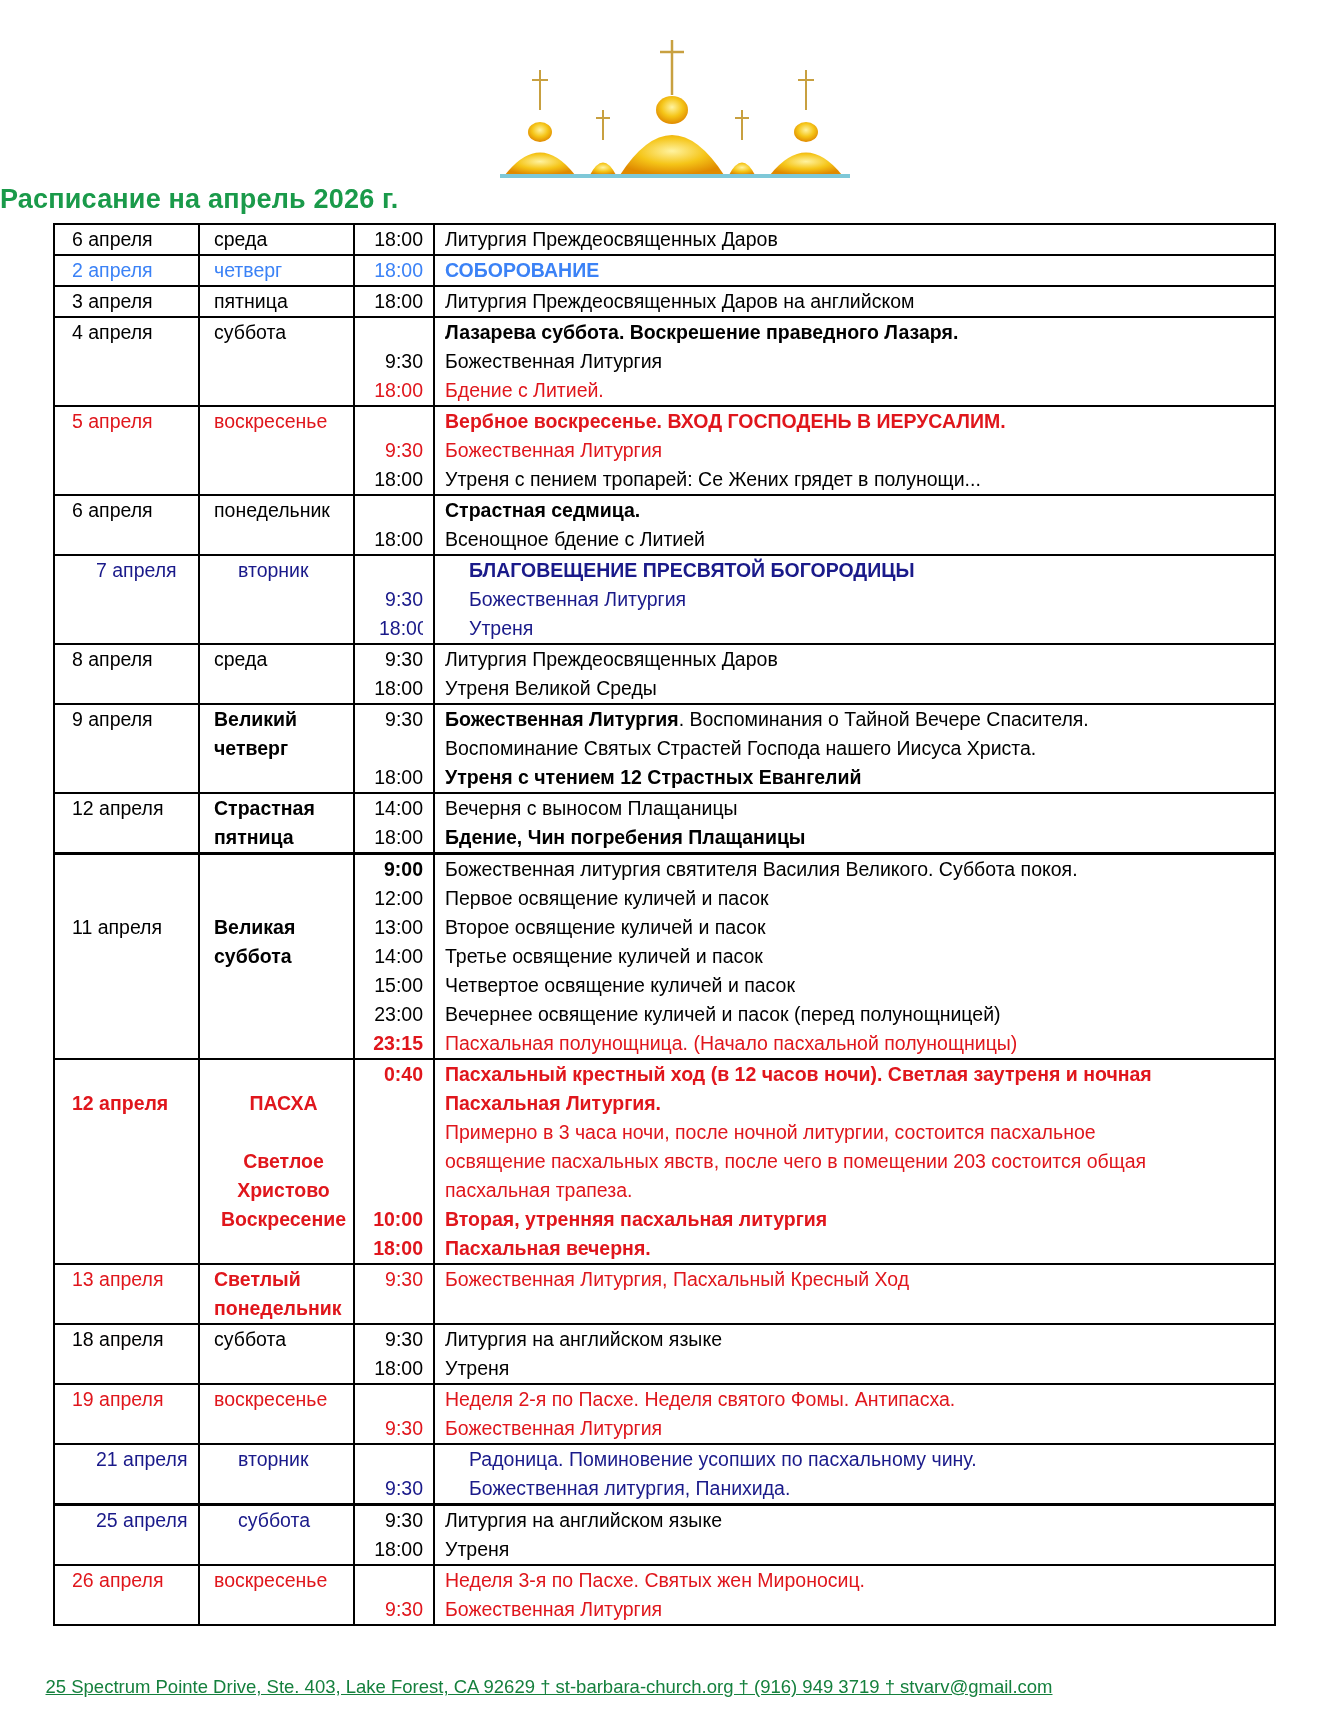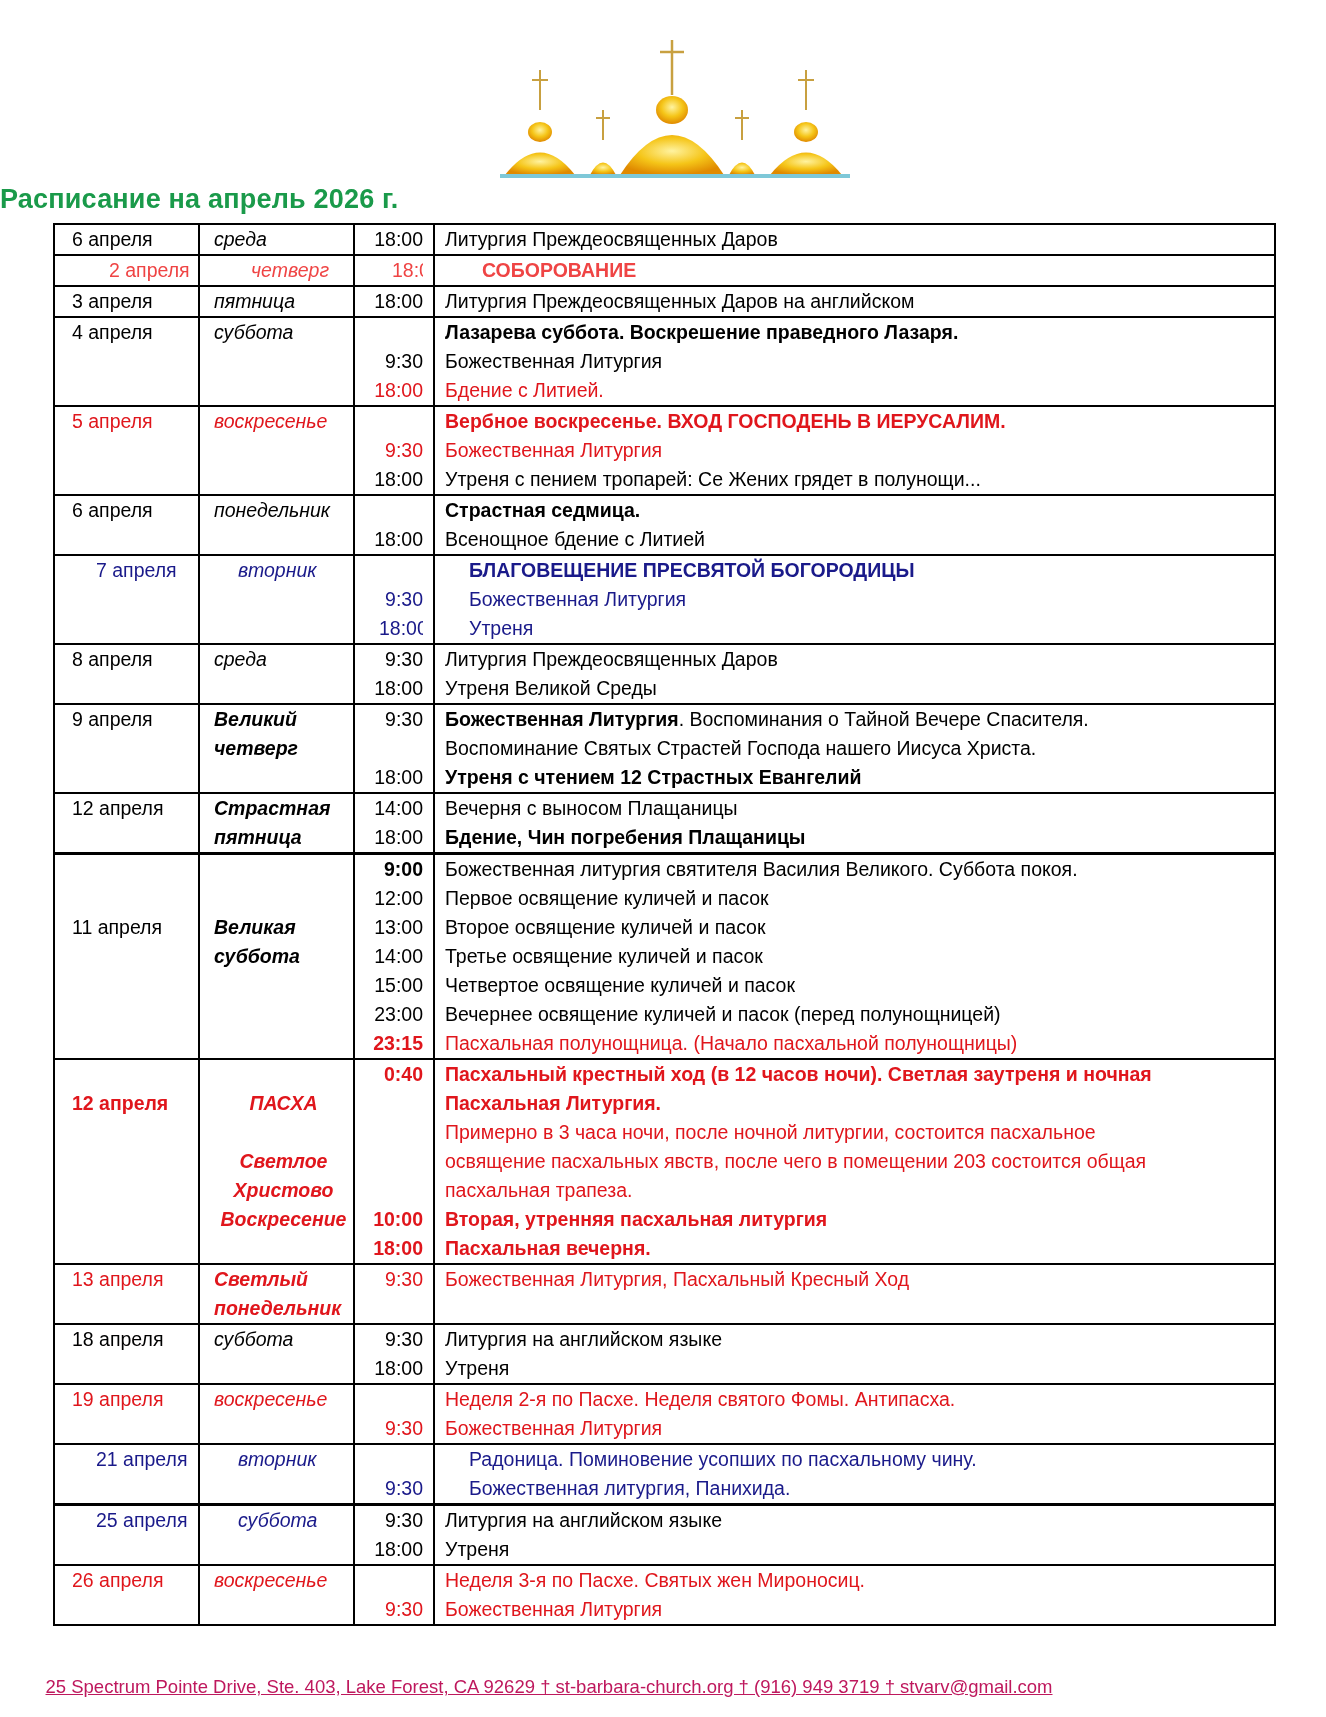--- a/index.html
+++ b/index.html
@@ -4,28 +4,28 @@
 <style>
   html,body{margin:0;padding:0;background:#fff;}
   body{width:1326px;height:1717px;position:relative;font-family:"Liberation Sans",sans-serif;color:#000;}
   .header-art{position:absolute;left:500px;top:40px;width:350px;height:140px;}
   .title{position:absolute;left:0;width:1326px;top:184px;font-size:27px;font-weight:bold;color:#1a9a4a;letter-spacing:0.2px;}
   table.sched{position:absolute;left:53px;top:223px;width:1223px;border-collapse:collapse;table-layout:fixed;}
   table.sched td{border:2px solid #000;vertical-align:top;padding:0;font-size:19.5px;line-height:29px;}
   table.sched tr.thick-top td{border-top:3.5px solid #000;}
   col.c-date{width:145px;} col.c-day{width:155px;} col.c-time{width:80px;} col.c-desc{width:auto;}
   td.date{padding-left:17px !important;}
-  td.day{padding-left:14px !important;font-style:italic;}
+  td.day{padding-left:14px !important;}
   td.time{text-align:right;padding-right:10px !important;border-radius:7px;}
   td.desc{padding-left:10px !important;}
   .ln{display:block;height:29px;white-space:nowrap;overflow:hidden;}
   .b{font-weight:bold;}
-  .black{color:#000;} .red{color:#e0161c;} .green{color:#ef4444;margin-left:37px;} .blue{color:#1a1a8a;margin-left:24px;}
+  .black{color:#000;} .red{color:#e0161c;} .green{color:#3b82f6;} .blue{color:#1a1a8a;margin-left:24px;}
   .center{text-align:center;}
-  .footer{position:absolute;left:0;width:1098px;top:1676px;text-align:center;font-size:18.5px;text-decoration:underline;color:#be185d;}
+  .footer{position:absolute;left:0;width:1098px;top:1676px;text-align:center;font-size:18.5px;text-decoration:underline;color:#15803d;}
 </style>
 </head>
 <body>
 
 <svg class="header-art" viewBox="0 0 350 140">
   <defs>
     <radialGradient id="gold" cx="50%" cy="40%" r="60%">
       <stop offset="0%" stop-color="#fff3a0"></stop>
       <stop offset="55%" stop-color="#f5c518"></stop>
       <stop offset="100%" stop-color="#e08a00"></stop>

